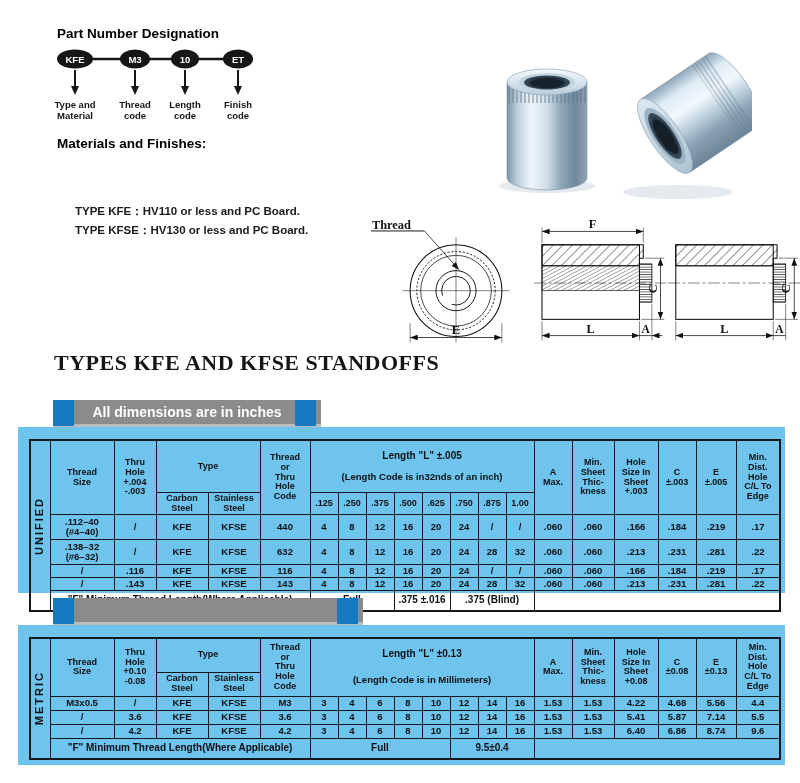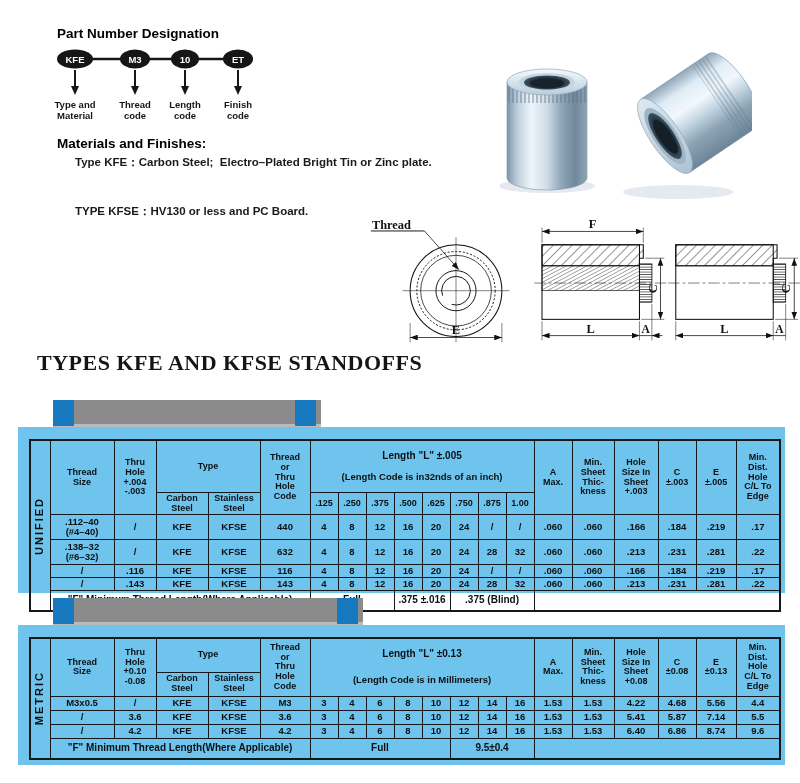--- a/index.html
+++ b/index.html
@@ -79,24 +79,24 @@
       <text x="87" y="72.5">code</text>
     <text x="137" y="62">Length</text>
       <text x="137" y="72.5">code</text>
     <text x="190" y="62">Finish</text>
       <text x="190" y="72.5">code</text>
   </g>
 </svg>
 
 <div class="abs" style="left:57px;top:136px;">
   <div class="sec-heading">Materials and Finishes:</div>
-  <div class="sec-line">Type KFE：Carbon Steel;  Electro–Plated Bright Tin or Zinc plate.</div>
 </div>
 
 <div class="abs" style="left:57px;top:200px;">
+  <div class="sec-line">TYPE KFE：HV110 or less and PC Board.</div>
   <div class="sec-line">TYPE KFSE：HV130 or less and PC Board.</div>
 </div>
 
 <svg class="abs" style="left:452px;top:40px;" width="300" height="168" viewBox="0 0 300 168">
   <defs>
     <linearGradient id="bodyGrad" x1="0" y1="0" x2="1" y2="0">
       <stop offset="0" stop-color="#7d94a8"></stop>
         <stop offset=".12" stop-color="#b9cbd9"></stop>
       <stop offset=".3" stop-color="#eef5fa"></stop>
         <stop offset=".5" stop-color="#cfdde8"></stop>
@@ -230,24 +230,25 @@
     <line x1="8" y1="110" x2="8" y2="130" stroke-width=".55"></line>
     <line x1="110" y1="110" x2="110" y2="130" stroke-width=".55"></line>
     <line x1="123" y1="92" x2="123" y2="130" stroke-width=".55"></line>
     <line x1="8" y1="125" x2="110" y2="125" stroke-width=".8" marker-start="url(#arr)" marker-end="url(#arr)"></line>
     <line x1="110" y1="125" x2="123" y2="125" stroke-width=".8"></line>
     <text class="serif" x="59" y="122" font-size="13" font-weight="bold" fill="#111" stroke="none" text-anchor="middle">L</text>
     <text class="serif" x="116.5" y="122" font-size="12" font-weight="bold" fill="#111" stroke="none" text-anchor="middle">A</text>
   </g>
 </svg>
 
-<div class="abs page-title" style="left:37px;top:350px;">TYPES KFE AND KFSE STANDOFFS</div>
+<div class="abs page-title" style="left:54px;top:350px;">TYPES KFE AND KFSE STANDOFFS</div>
 
 <div class="abs banner" style="left:53px;top:400px;width:268px;">
   <span class="sq left"></span>
+  <span>All dimensions are in inches</span>
   <span class="sq right"></span>
 </div>
 
 <div class="abs panel panel1">
   <table class="tbl">
     <colgroup>
       <col style="width:20px">
         <col style="width:64px">
         <col style="width:42px">
         <col style="width:52px">

